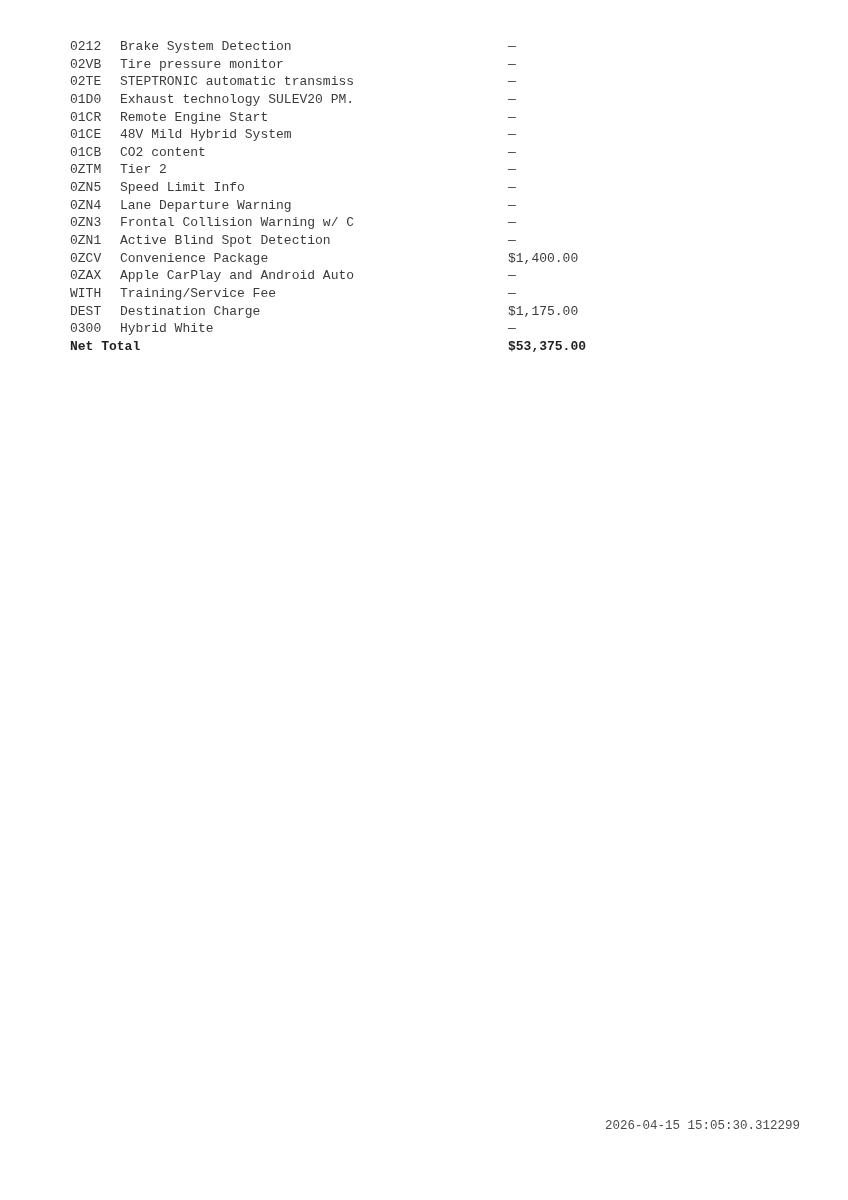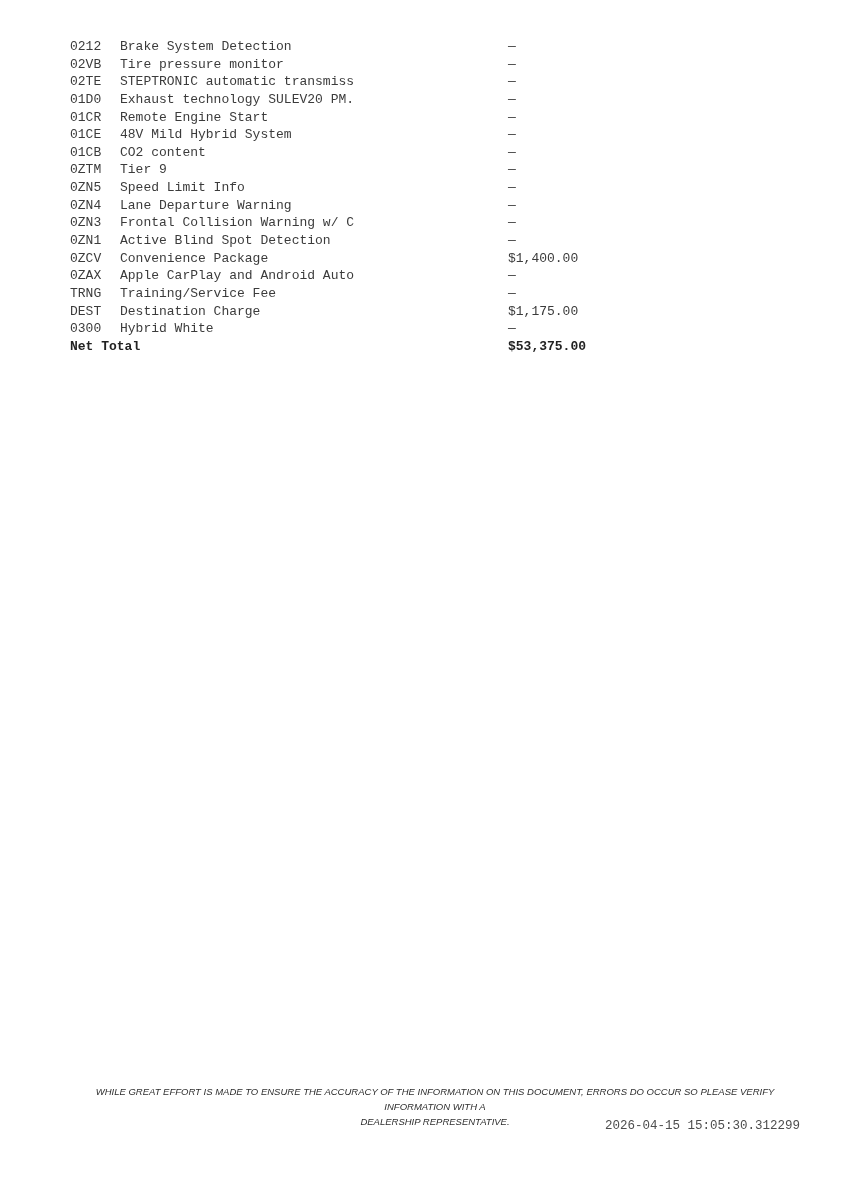--- a/index.html
+++ b/index.html
@@ -116,21 +116,21 @@
   </div>
 
   <div class="row">
     <span class="code">01CB</span>
     <span class="desc">CO2 content</span>
     <span class="price">—</span>
   </div>
 
   <div class="row">
     <span class="code">0ZTM</span>
-    <span class="desc">Tier 9</span>
+    <span class="desc">Tier 2</span>
     <span class="price">—</span>
   </div>
 
   <div class="row">
     <span class="code">0ZN5</span>
     <span class="desc">Speed Limit Info</span>
     <span class="price">—</span>
   </div>
 
   <div class="row">
@@ -157,21 +157,21 @@
     <span class="price">$1,400.00</span>
   </div>
 
   <div class="row">
     <span class="code">0ZAX</span>
     <span class="desc">Apple CarPlay and Android Auto</span>
     <span class="price">—</span>
   </div>
 
   <div class="row">
-    <span class="code">TRNG</span>
+    <span class="code">WITH</span>
     <span class="desc">Training/Service Fee</span>
     <span class="price">—</span>
   </div>
 
   <div class="row">
     <span class="code">DEST</span>
     <span class="desc">Destination Charge</span>
     <span class="price">$1,175.00</span>
   </div>
 
@@ -180,20 +180,16 @@
     <span class="desc">Hybrid White</span>
     <span class="price">—</span>
   </div>
 </div>
     <div class="row net-total">
       <span class="code">Net Total</span>
       <span class="price">$53,375.00</span>
     </div>
   </div>
 
-  <div class="footer-disclaimer">
-    <div>WHILE GREAT EFFORT IS MADE TO ENSURE THE ACCURACY OF THE INFORMATION ON THIS DOCUMENT, ERRORS DO OCCUR SO PLEASE VERIFY INFORMATION WITH A</div>
-    <div>DEALERSHIP REPRESENTATIVE.</div>
-  </div>
 
   <div class="footer-timestamp">2026-04-15 15:05:30.312299</div>
 
 </div>
 
 </body></html>

